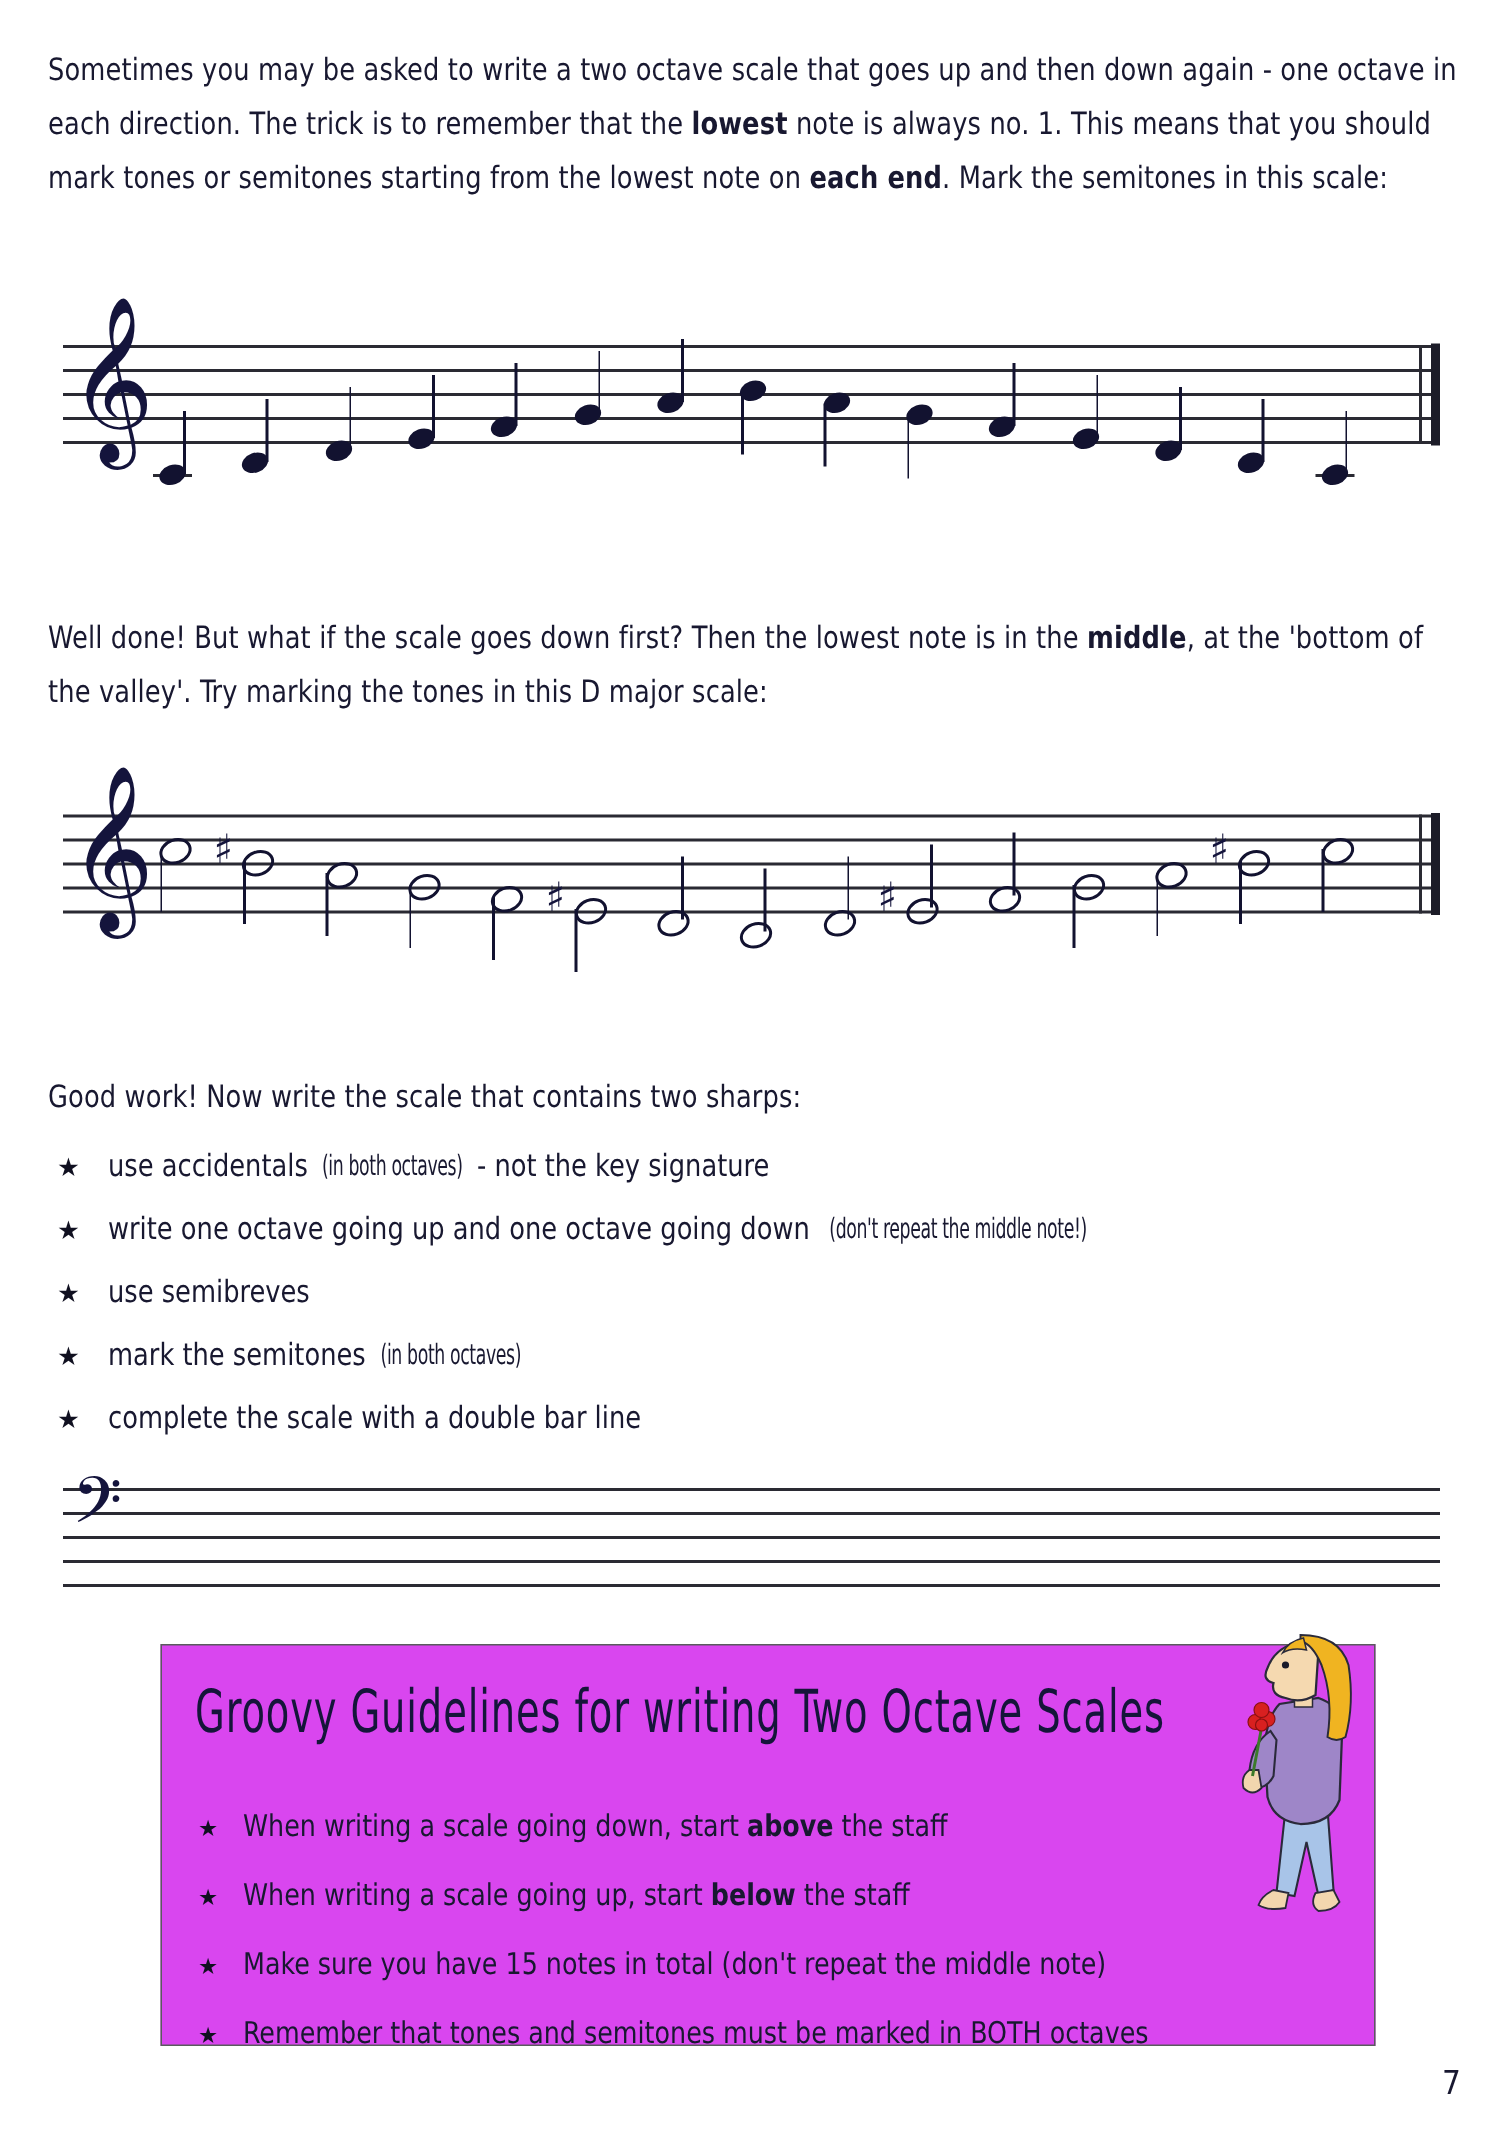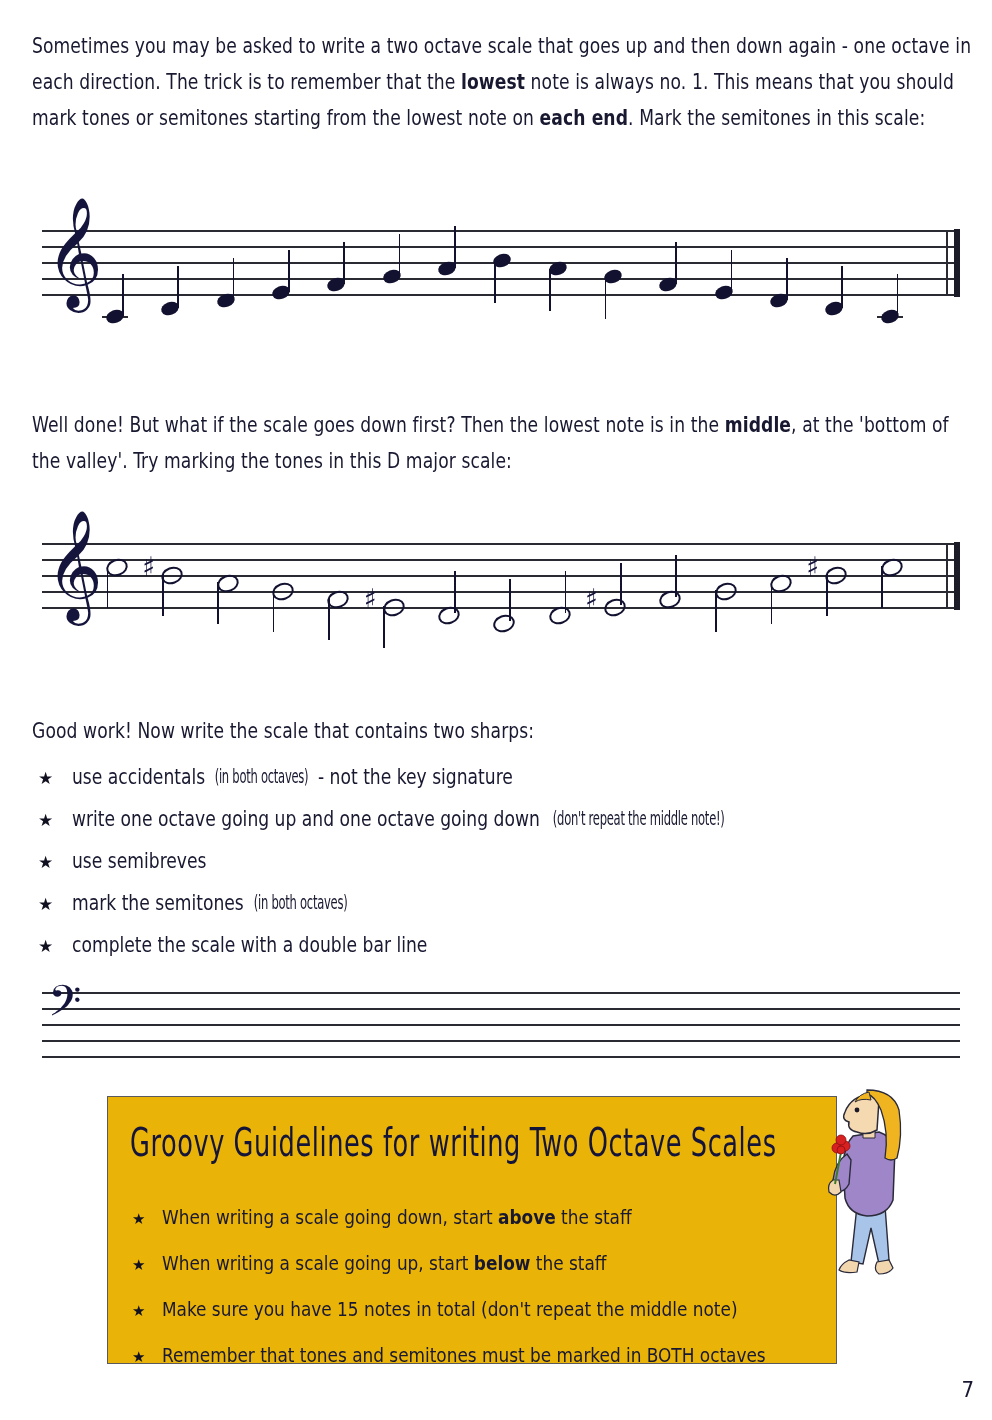--- a/index.html
+++ b/index.html
@@ -112,22 +112,22 @@
     line-height:1;
     user-select:none;
   }
   .barline-thin{position:absolute;width:1.8px;background:#2a2a33;}
   .barline-thick{position:absolute;width:6px;background:#1c1c28;}
 
   
   #guidelines-box{
     position:absolute;
     left:107px;top:1096px;
-    width:730px;height:268px;
-    background:#eab308;
+    width:810px;height:268px;
+    background:#d946ef;
     border:1.6px solid #5a5a5e;
     box-sizing:border-box;
   }
   #guidelines-title{
     position:absolute;left:22px;top:22px;
     font-family:"DejaVu Sans Condensed","Liberation Sans Narrow","Liberation Sans",sans-serif;
     font-size:30px;
     color:#15153a;
     letter-spacing:0.6px;
     transform:scaleY(1.32) scaleX(0.95);

